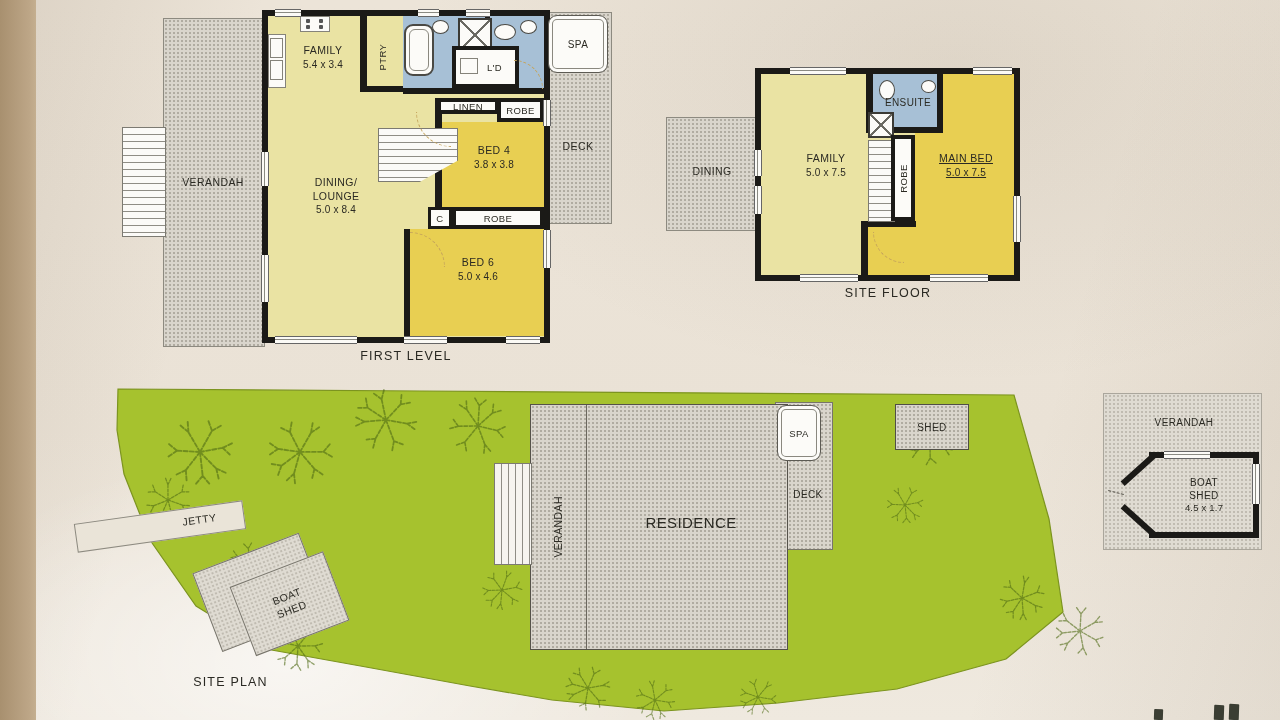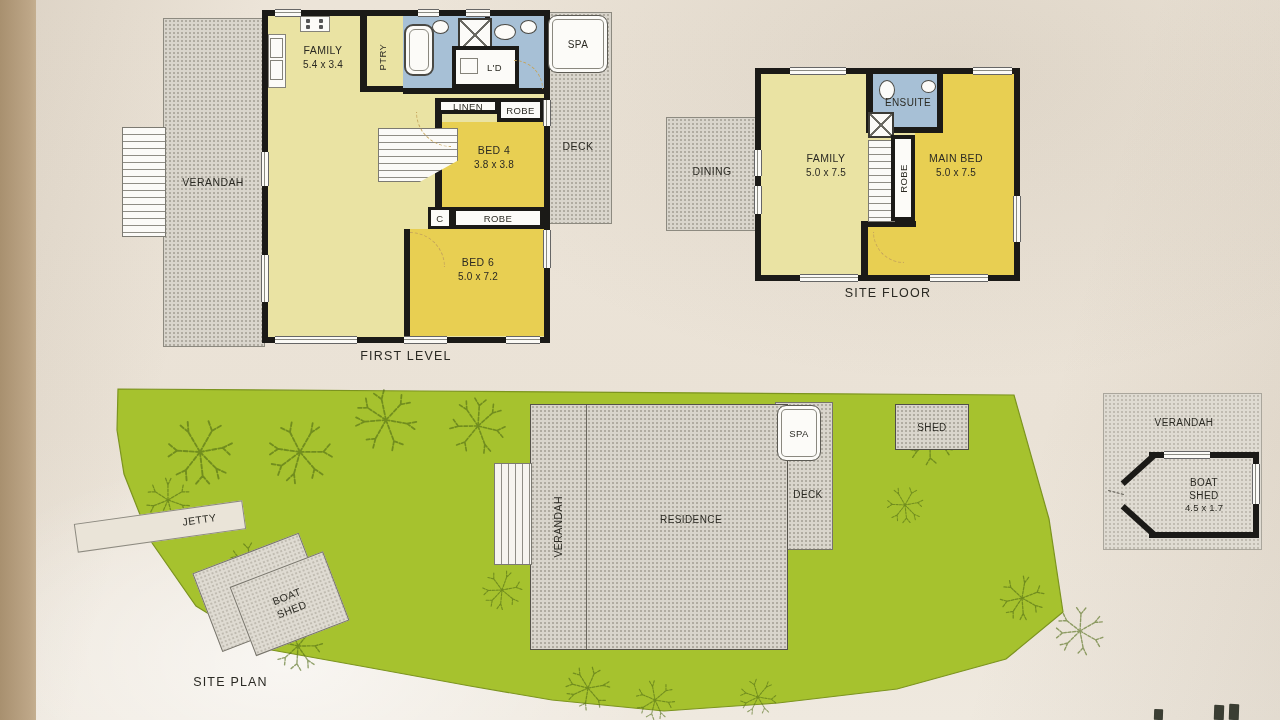--- a/index.html
+++ b/index.html
@@ -156,23 +156,28 @@
         <span class="boxlbl">C</span>
       </div>
     <div class="box flex" style="left:184px;top:191px;width:92px;height:22px;">
         <span class="boxlbl">ROBE</span>
       </div>
 
     <div class="yellow" style="left:142px;top:213px;width:134px;height:107px;"></div>
     <div class="wall" style="left:136px;top:213px;width:6px;height:107px;"></div>
     <div class="lbl" style="left:168px;top:240px;width:84px;font-size:10.5px;">
       <span class="nm">BED 6</span>
-      <span class="dm" style="font-size:10px;">5.0 x 7.2</span>
-    </div>
-
+      <span class="dm" style="font-size:10px;">5.0 x 4.6</span>
+    </div>
+
+    <div class="lbl" style="left:18px;top:160px;width:100px;font-size:10.5px;">
+      <span class="nm">DINING/</span>
+      <span class="nm">LOUNGE</span>
+      <span class="dm" style="font-size:10px;">5.0 x 8.4</span>
+    </div>
 
     <div class="arc" style="left:148px;top:96px;width:34px;height:34px;"></div>
     <div class="arc2" style="left:142px;top:216px;width:34px;height:34px;"></div>
     <div class="arc2" style="left:246px;top:44px;width:28px;height:28px;"></div>
 
     <div class="vwin" style="left:-7px;top:136px;height:34px;"></div>
     <div class="vwin" style="left:-7px;top:239px;height:47px;"></div>
     <div class="hwin" style="top:-7px;left:7px;width:26px;"></div>
     <div class="hwin" style="top:-7px;left:150px;width:21px;"></div>
     <div class="hwin" style="top:-7px;left:198px;width:24px;"></div>
@@ -206,21 +211,21 @@
         <span class="boxlbl">ROBE</span>
       </div>
     <div class="wall" style="left:107px;top:147px;width:48px;height:6px;"></div>
     <div class="wall" style="left:100px;top:147px;width:7px;height:54px;"></div>
     <div class="arc" style="left:112px;top:158px;width:30px;height:30px;"></div>
 
     <div class="lbl" style="left:15px;top:78px;width:100px;font-size:10.5px;">
       <span class="nm">FAMILY</span>
       <span class="dm" style="font-size:10px;">5.0 x 7.5</span>
     </div>
-    <div class="lbl" style="left:152px;top:78px;width:86px;font-size:10.5px;">
+    <div class="lbl" style="left:162px;top:78px;width:86px;font-size:10.5px;text-decoration:underline;">
       <span class="nm">MAIN BED</span>
       <span class="dm" style="font-size:10px;">5.0 x 7.5</span>
     </div>
 
     <div class="hwin" style="top:-7px;left:29px;width:56px;"></div>
     <div class="hwin" style="top:-7px;left:212px;width:39px;"></div>
     <div class="vwin" style="left:-7px;top:76px;height:26px;"></div>
     <div class="vwin" style="left:-7px;top:112px;height:28px;"></div>
     <div class="vwin" style="right:-7px;top:122px;height:46px;"></div>
     <div class="hwin" style="bottom:-7px;left:39px;width:58px;"></div>
@@ -240,21 +245,21 @@
       </div>
     </div>
   </div>
 
   <div class="abs speck" style="left:775px;top:402px;width:56px;height:146px;z-index:15;border-color:#77746b;"></div>
   <div class="abs speck" style="left:530px;top:404px;width:258px;height:246px;z-index:15;border:1.5px solid #55524a;box-sizing:border-box;">
     <div class="abs" style="left:55px;top:0;width:1px;height:100%;background:#6b675e;"></div>
     <div class="lbl v flex" style="left:15px;top:62px;width:26px;height:120px;font-size:10.5px;">
         <span>VERANDAH</span>
       </div>
-    <div class="lbl" style="left:80px;top:108px;width:160px;font-size:10px;"><span>RESIDENCE</span></div>
+    <div class="lbl" style="left:80px;top:108px;width:160px;font-size:15px;"><span>RESIDENCE</span></div>
   </div>
   <div class="stairsV" style="left:494px;top:463px;width:36px;height:100px;z-index:16;"></div>
   <div class="spa-box flex" style="left:777px;top:405px;width:42px;height:54px;z-index:17;">
     <span class="boxlbl" style="font-size:9.5px;">SPA</span>
   </div>
   <div class="lbl z18" style="left:782px;top:488px;width:52px;font-size:10px;"><span>DECK</span></div>
   <div class="abs speck flex" style="left:895px;top:404px;width:72px;height:44px;z-index:15;border:1.5px solid #504e46;">
     <span class="boxlbl" style="font-size:10px;">SHED</span>
   </div>
   <div class="lbl title" style="left:158px;top:674px;width:145px;"><span>SITE PLAN</span></div>

